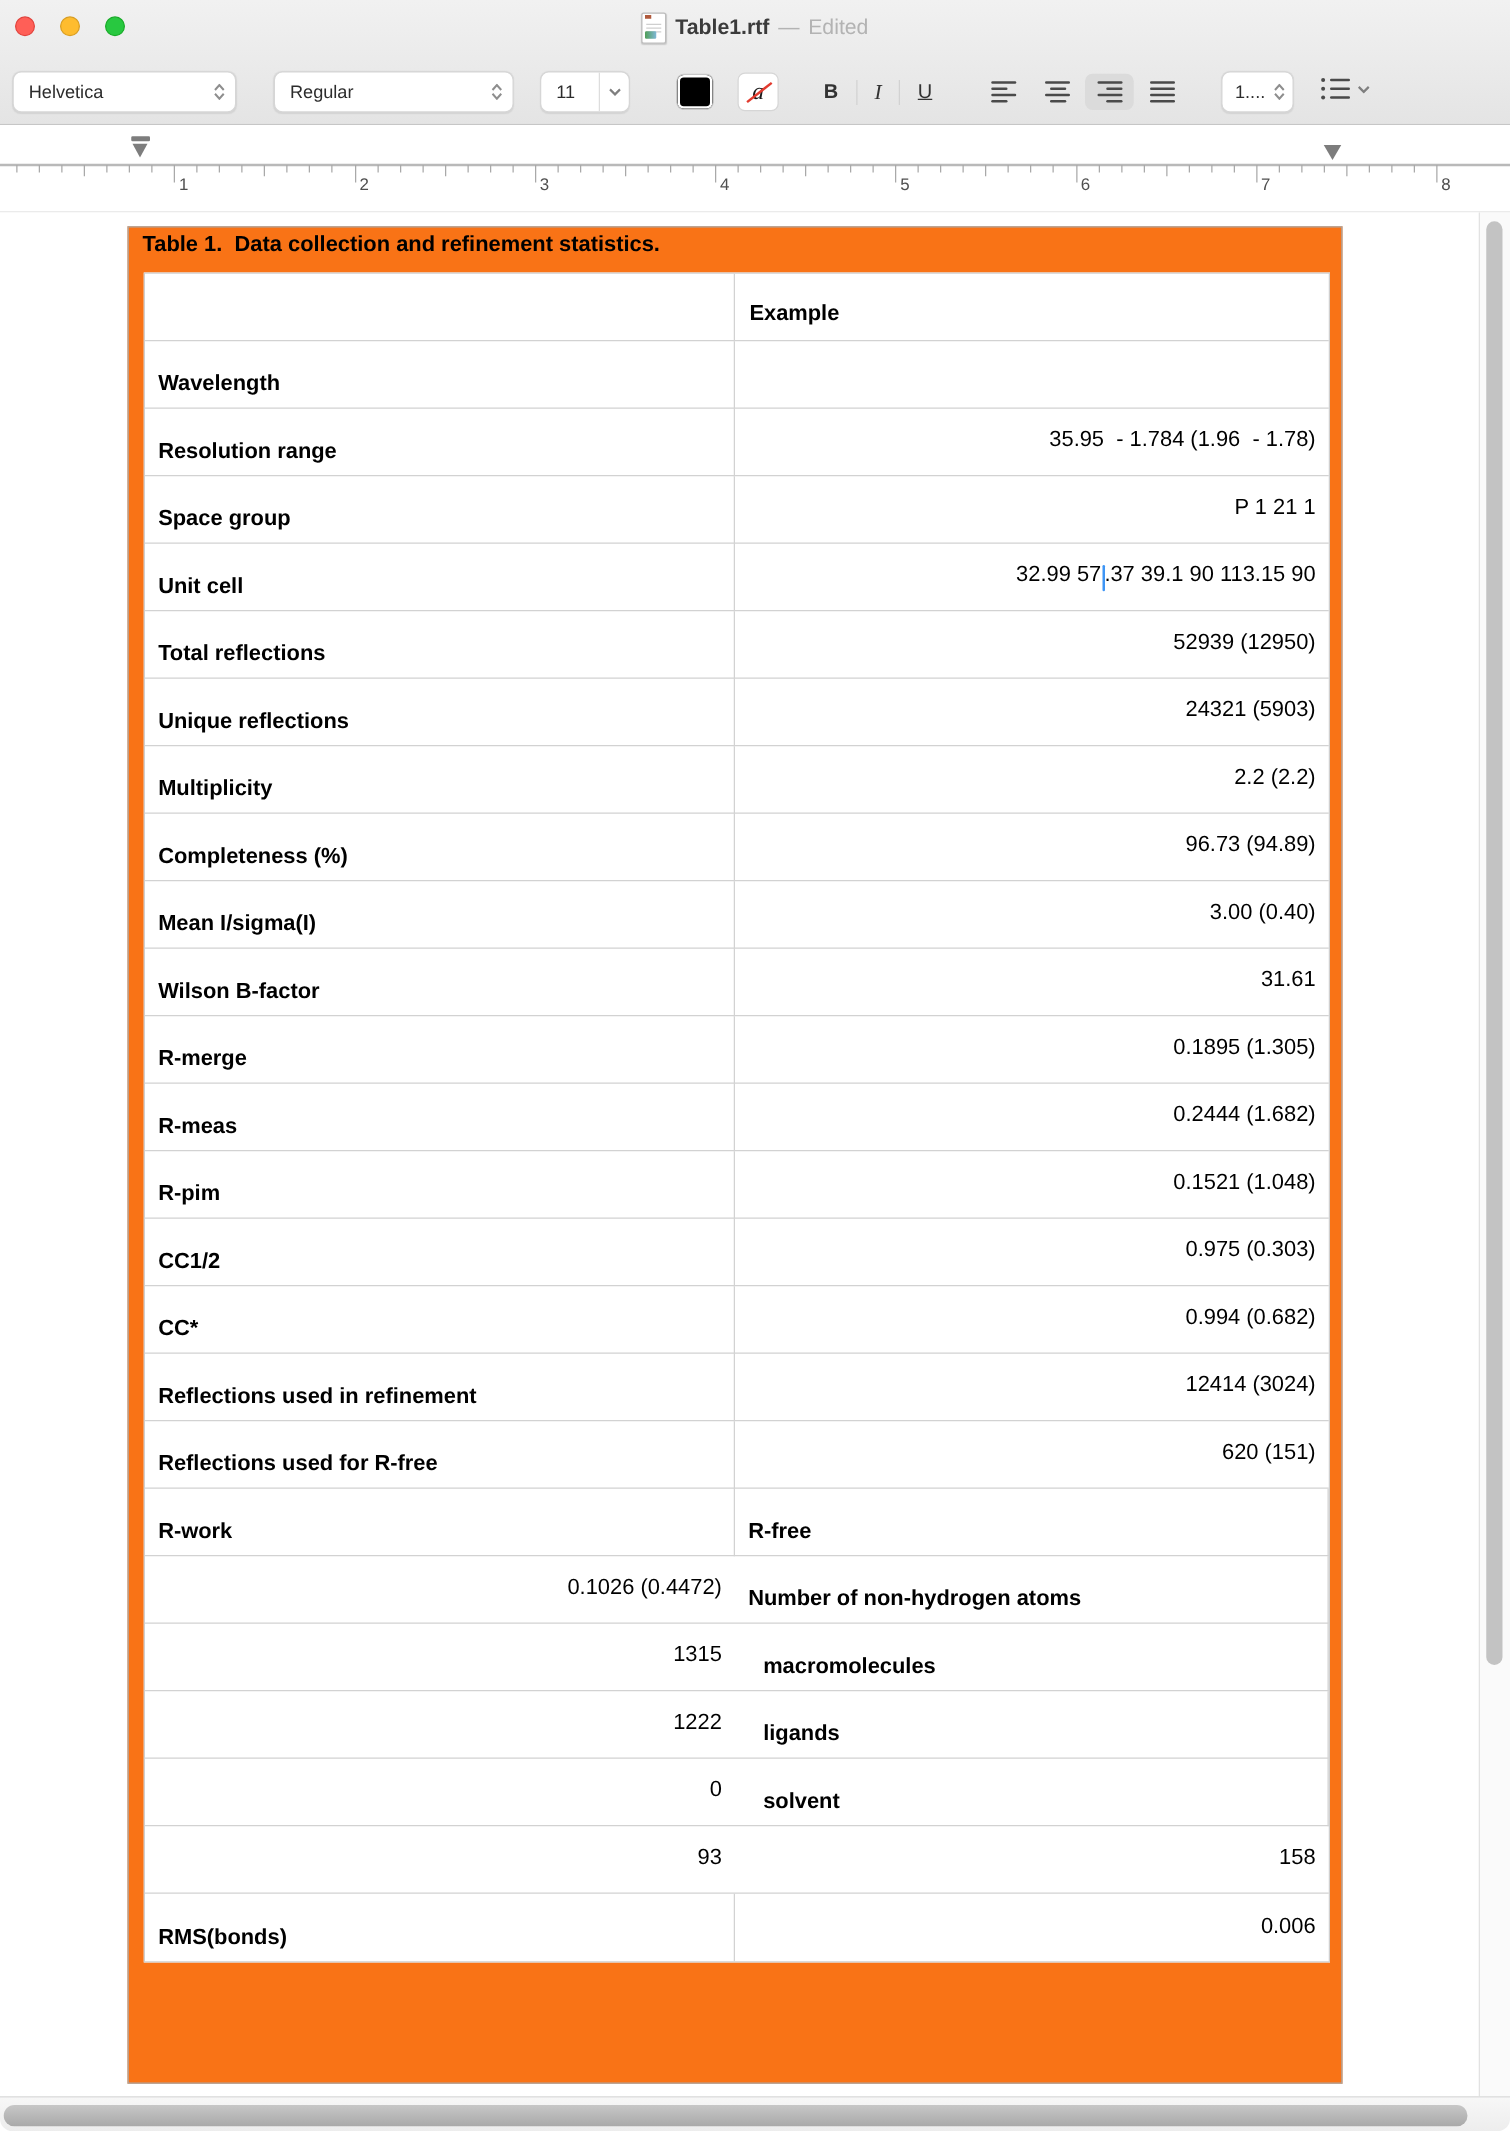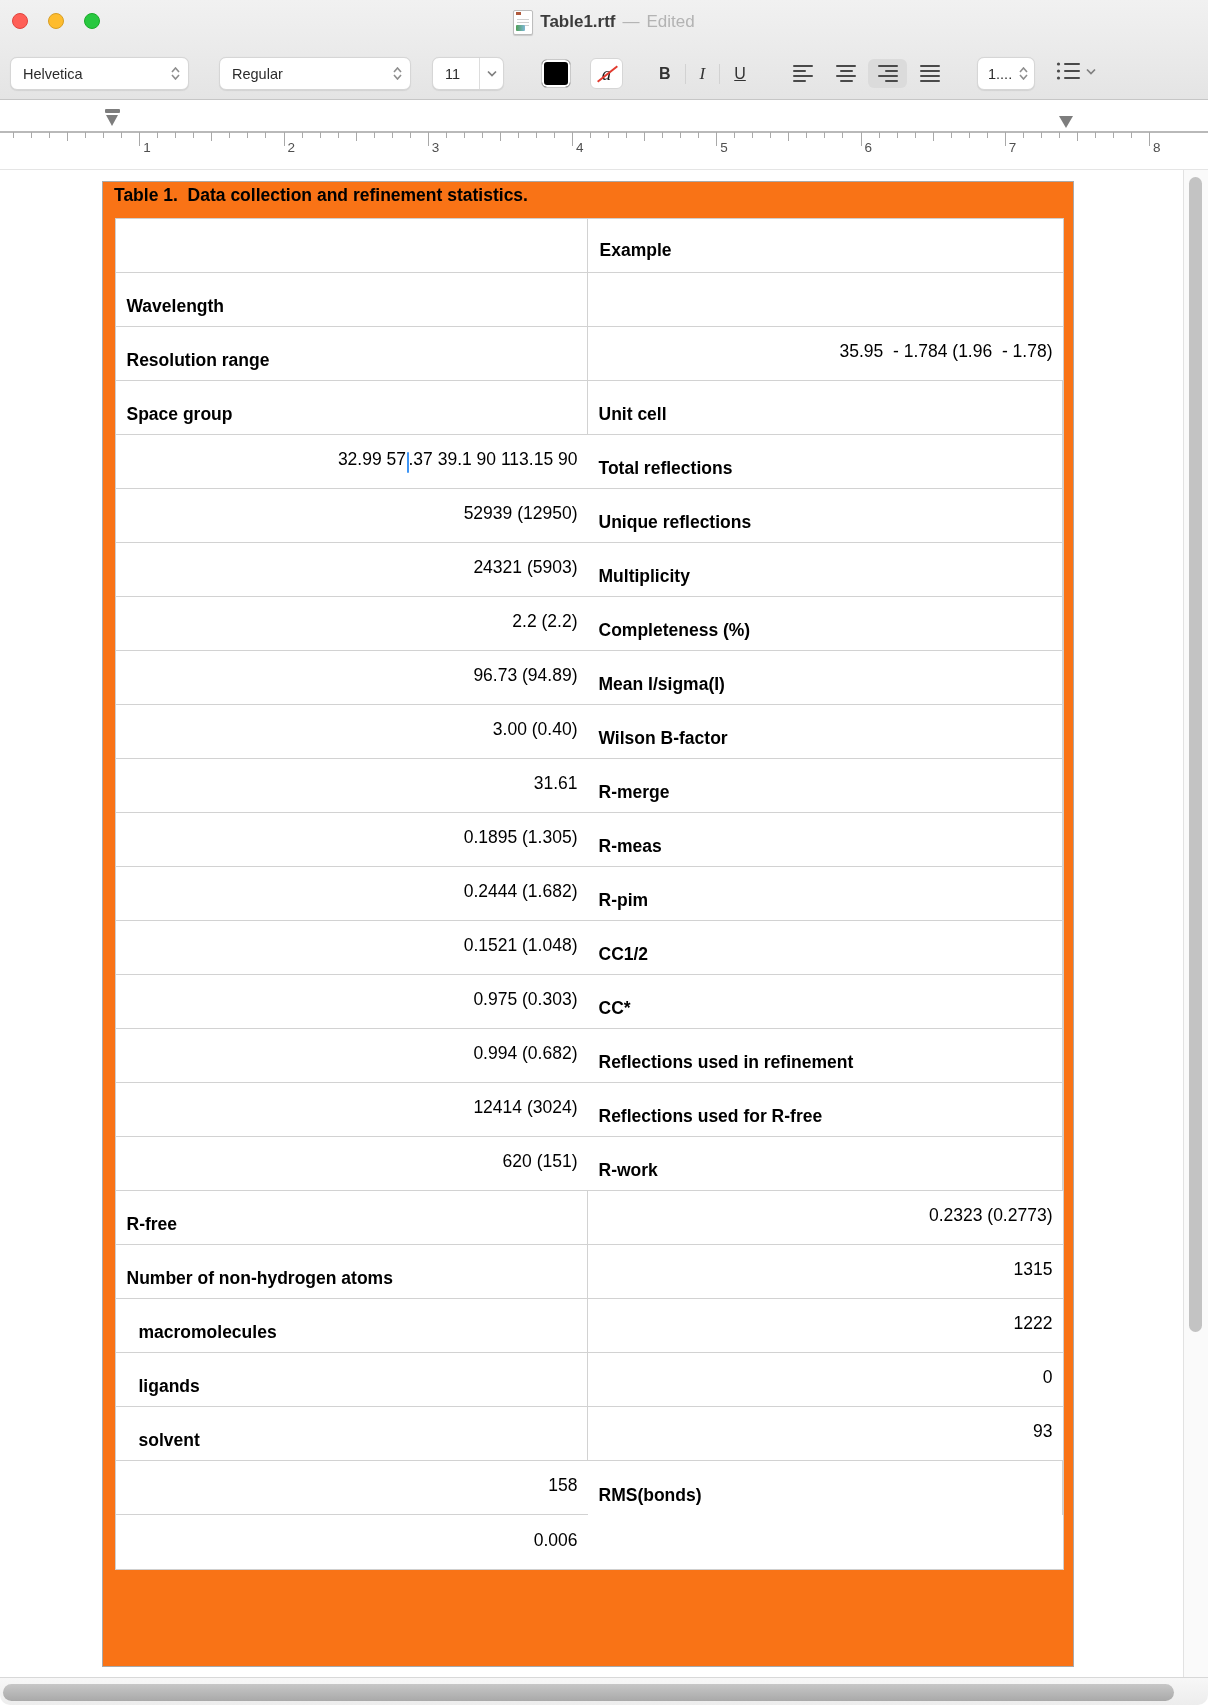--- a/index.html
+++ b/index.html
@@ -304,20 +304,21 @@
     <div id="outerbox">
       <div id="tabletitle">Table 1.&nbsp; Data collection and refinement statistics.</div>
       <div id="itable">
           <div class="c lab"></div>
           <div class="c hdr">Example</div>
           <div class="c lab">Wavelength</div>
           <div class="c val"></div>
           <div class="c lab">Resolution range</div>
           <div class="c val">35.95&nbsp; - 1.784 (1.96&nbsp; - 1.78)</div>
           <div class="c lab">Space group</div>
+          <div class="c val">P 1 21 1</div>
           <div class="c lab">Unit cell</div>
           <div class="c val">32.99 57<span class="caret" style="background: rgb(62, 149, 245);"></span>.37 39.1 90 113.15 90</div>
           <div class="c lab">Total reflections</div>
           <div class="c val">52939 (12950)</div>
           <div class="c lab">Unique reflections</div>
           <div class="c val">24321 (5903)</div>
           <div class="c lab">Multiplicity</div>
           <div class="c val">2.2 (2.2)</div>
           <div class="c lab">Completeness (%)</div>
           <div class="c val">96.73 (94.89)</div>
@@ -334,21 +335,21 @@
           <div class="c lab">CC1/2</div>
           <div class="c val">0.975 (0.303)</div>
           <div class="c lab">CC*</div>
           <div class="c val">0.994 (0.682)</div>
           <div class="c lab">Reflections used in refinement</div>
           <div class="c val">12414 (3024)</div>
           <div class="c lab">Reflections used for R-free</div>
           <div class="c val">620 (151)</div>
           <div class="c lab">R-work</div>
           <div class="c lab">R-free</div>
-          <div class="c val">0.2323 (0.2773)</div>
+          <div class="c val">0.1026 (0.4472)</div>
           <div class="c lab">Number of non-hydrogen atoms</div>
           <div class="c val">1315</div>
           <div class="c lab ind">macromolecules</div>
           <div class="c val">1222</div>
           <div class="c lab ind">ligands</div>
           <div class="c val">0</div>
           <div class="c lab ind">solvent</div>
           <div class="c val">93</div>
           <div class="c val">158</div>
           <div class="c lab last">RMS(bonds)</div>

